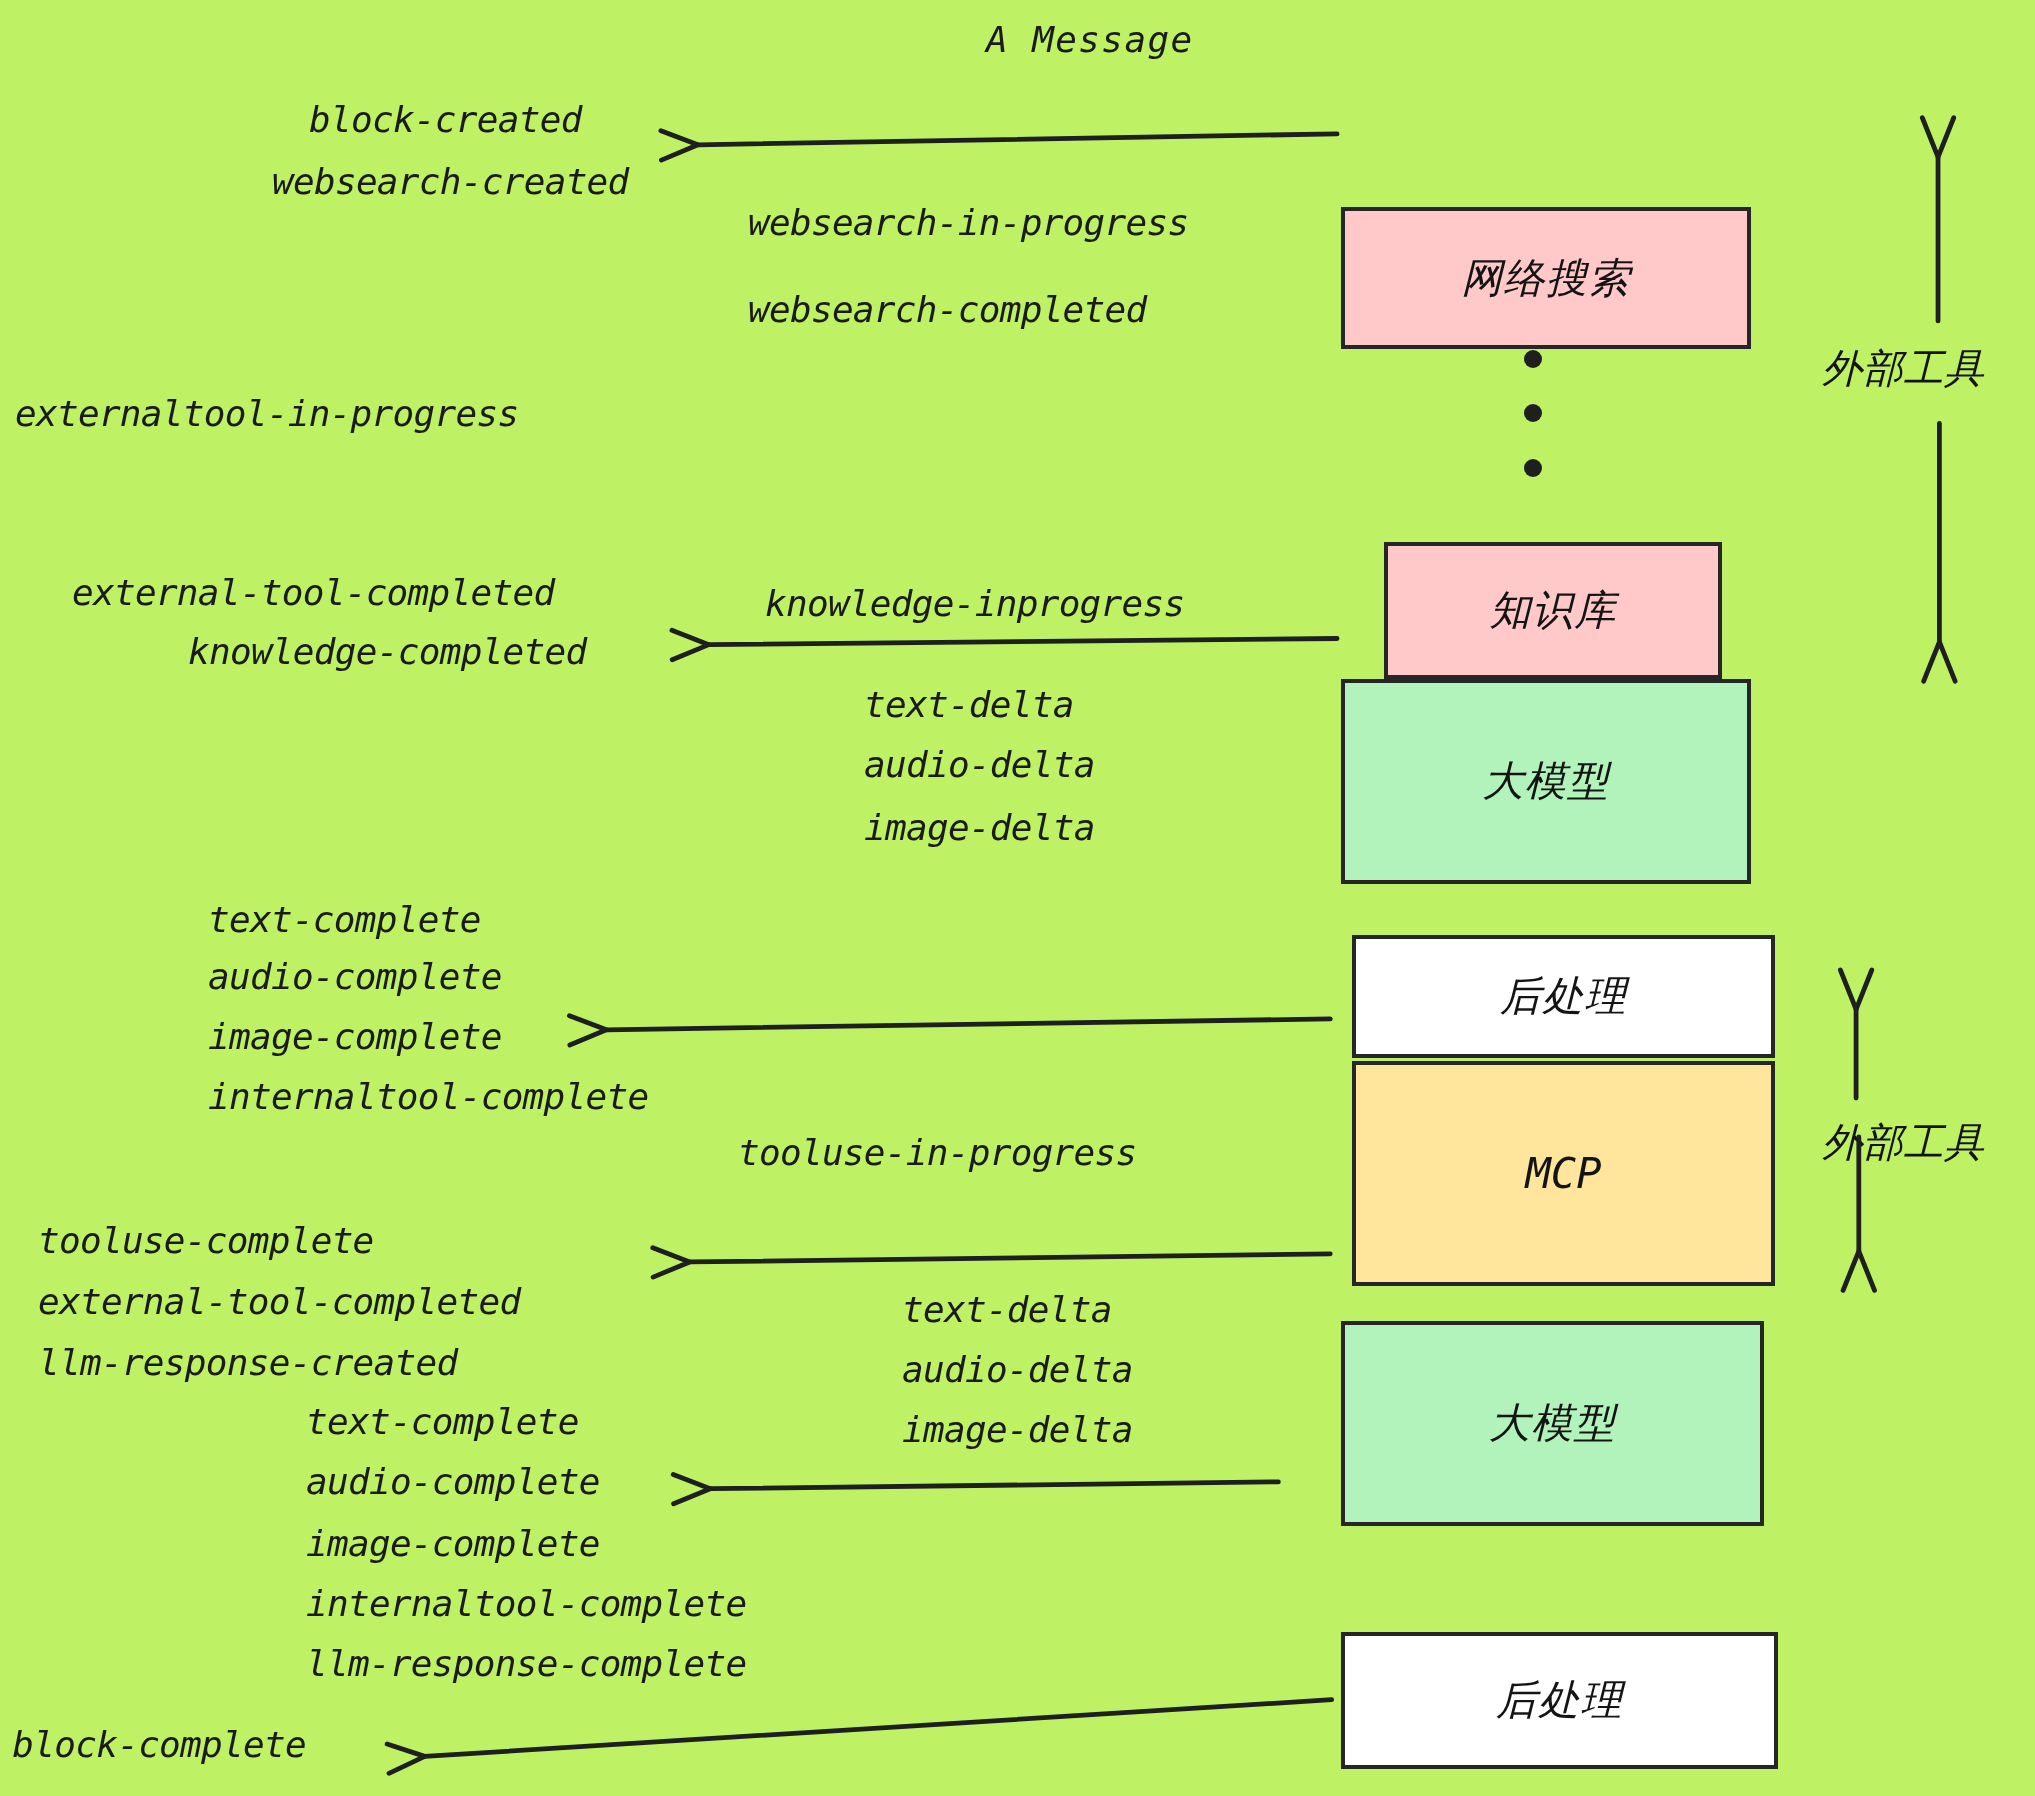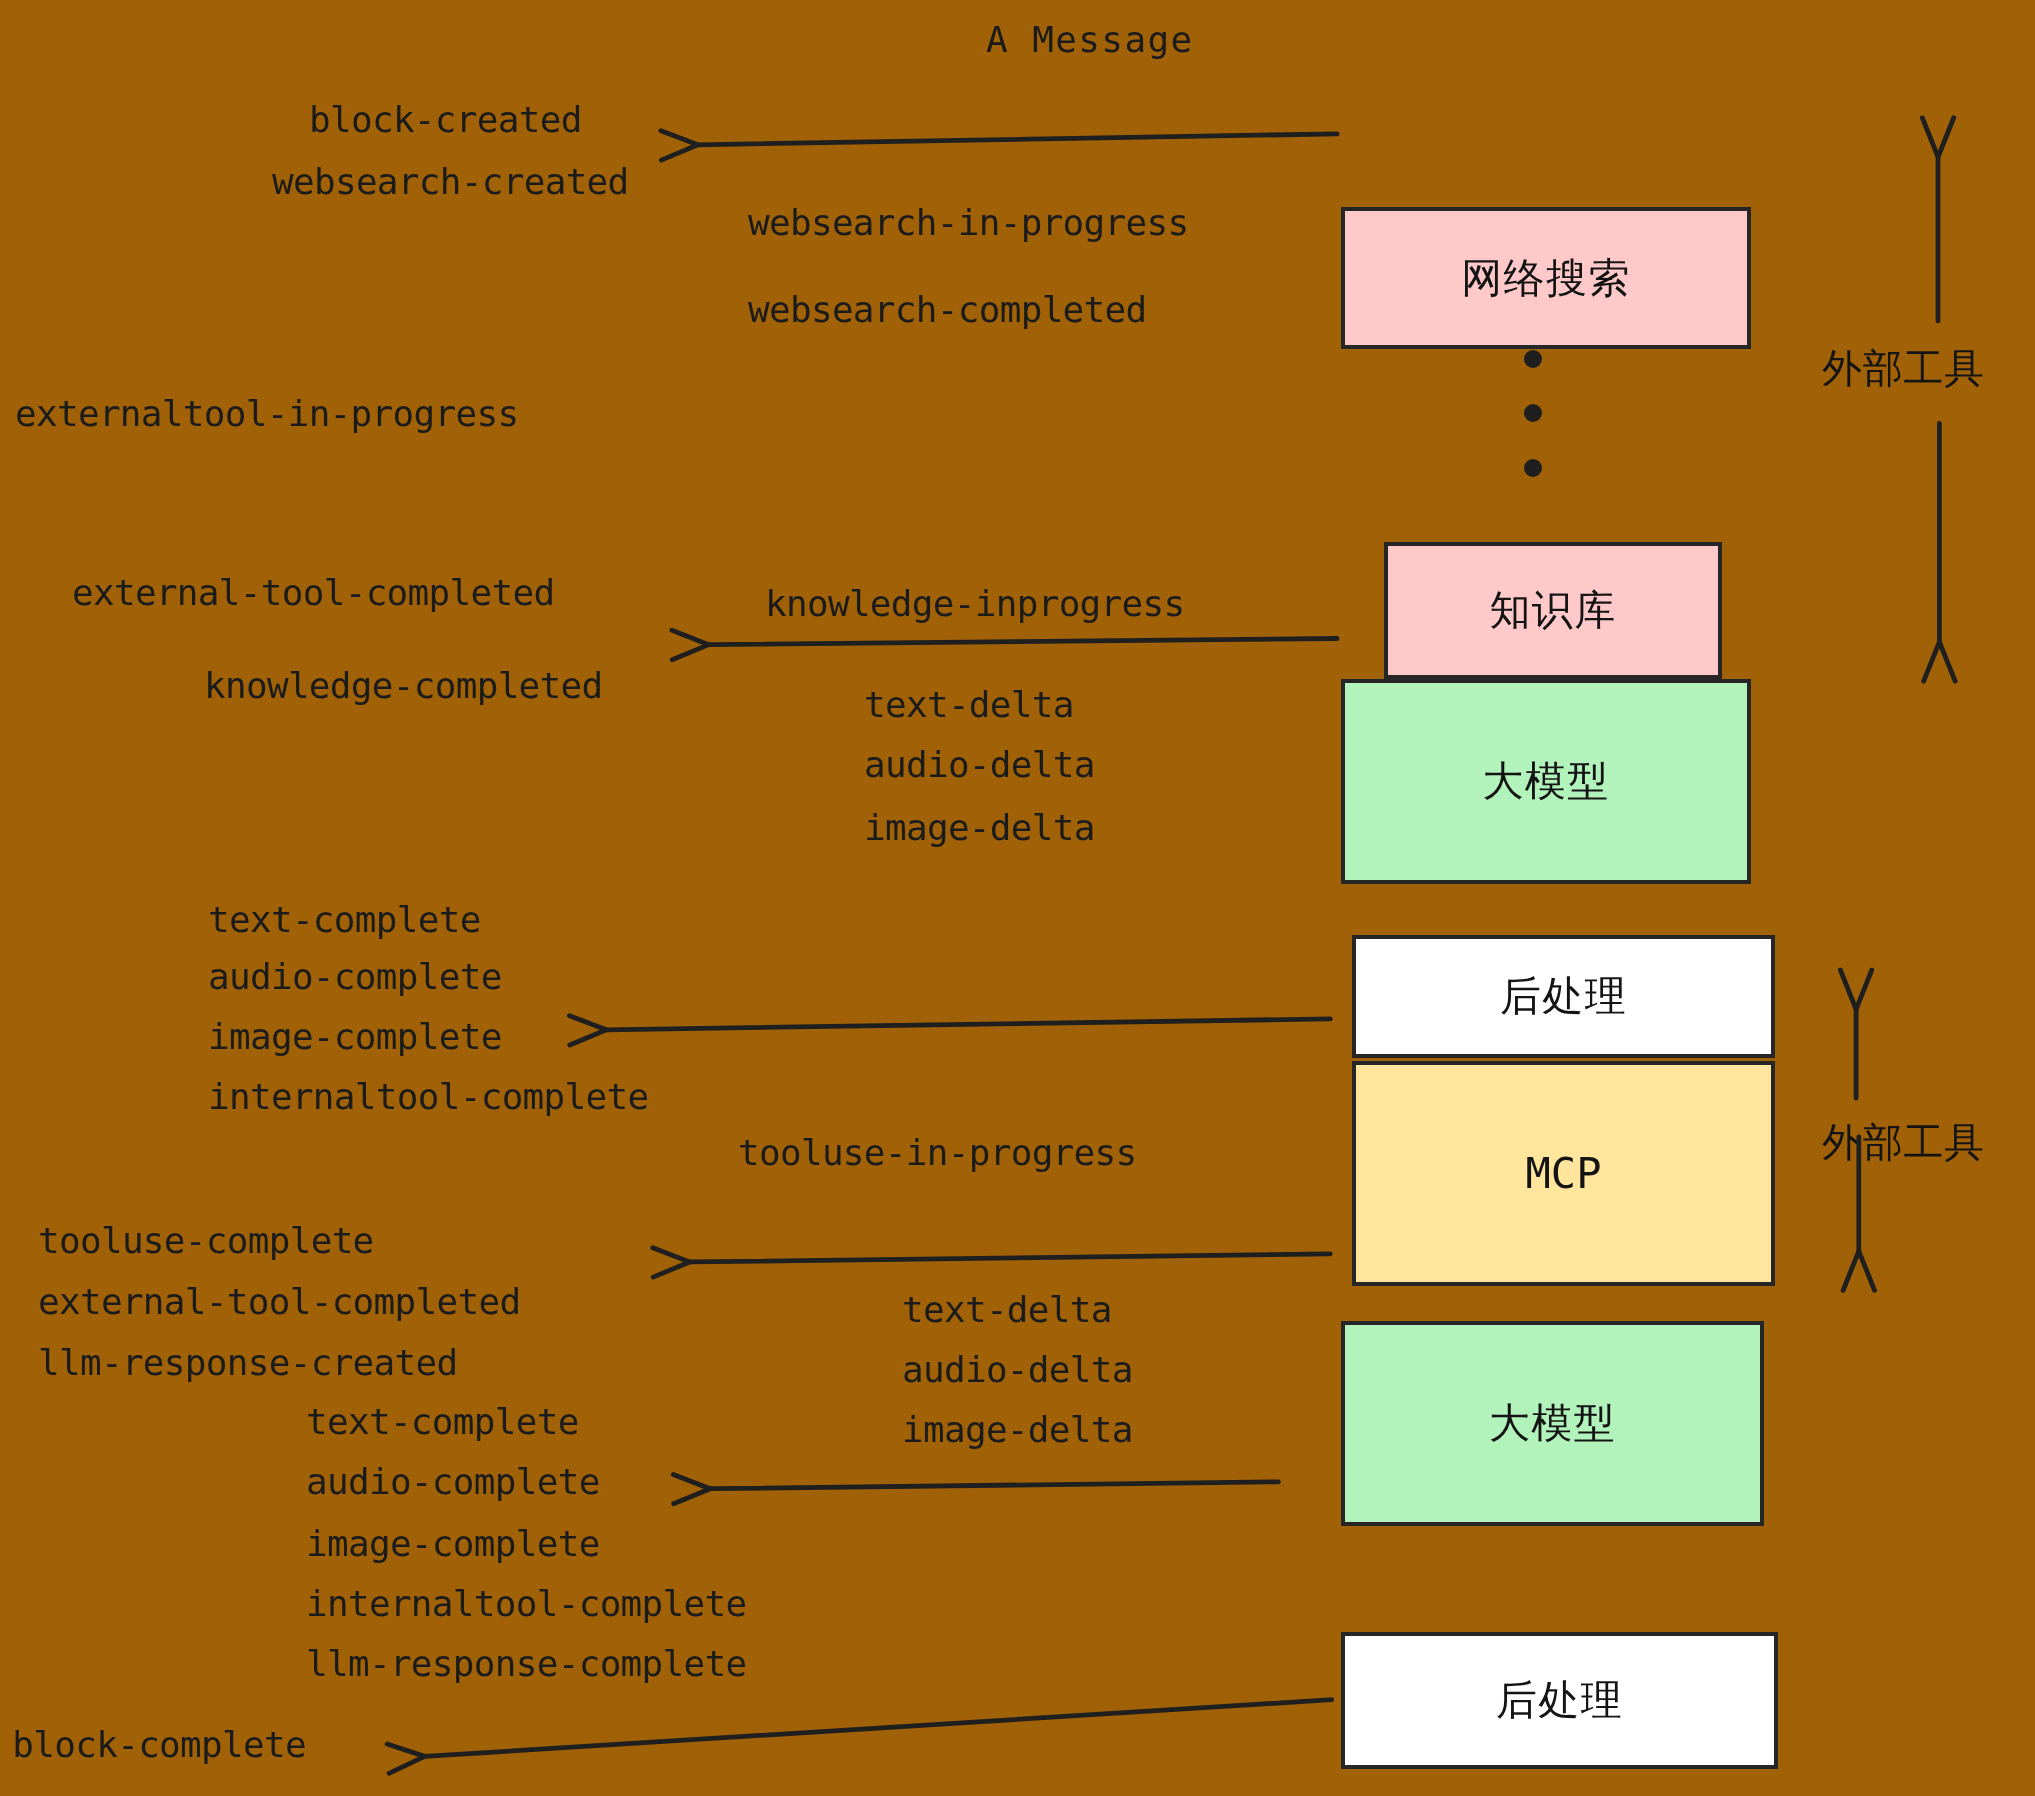--- a/index.html
+++ b/index.html
@@ -4,24 +4,25 @@
 <style>
   html, body {
     margin: 0;
     padding: 0;
     background: #ffffff;
   }
   #stage {
     position: relative;
     width: 2035px;
     height: 1796px;
-    background: #a16207;
+    background: #bef264;
     overflow: hidden;
     font-family: "DejaVu Sans Mono", "Liberation Mono", monospace;
     color: #1c1c1c;
+    font-style: italic;
   }
   .evt {
     position: absolute;
     font-family: "DejaVu Sans Mono", "Liberation Mono", monospace;
     font-size: 36px;
     line-height: 1;
     letter-spacing: -0.7px;
     color: #1b1b1b;
     white-space: pre;
   }
@@ -83,21 +84,21 @@
   <div class="title" style="left:986px; top:19px;">A Message</div>
 
   <div id="events-layer">
       <div class="evt" style="left: 309px; top: 102px; text-align: center;">block-created</div>
       <div class="evt" style="left: 272px; top: 164px;">websearch-created</div>
       <div class="evt" style="left: 748px; top: 205px;">websearch-in-progress</div>
       <div class="evt" style="left: 748px; top: 292px;">websearch-completed</div>
       <div class="evt" style="left: 15px; top: 396px;">externaltool-in-progress</div>
       <div class="evt" style="left: 765px; top: 546px; margin-top: 40px;">knowledge-inprogress</div>
       <div class="evt" style="left: 72px; top: 575px;">external-tool-completed</div>
-      <div class="evt" style="left: 188px; top: 668px; margin-left: 16px;">knowledge-completed</div>
+      <div class="evt" style="left: 188px; top: 634px;">knowledge-completed</div>
       <div class="evt" style="left: 864px; top: 687px;">text-delta</div>
       <div class="evt" style="left: 864px; top: 747px;">audio-delta</div>
       <div class="evt" style="left: 864px; top: 810px;">image-delta</div>
       <div class="evt" style="left: 208px; top: 902px;">text-complete</div>
       <div class="evt" style="left: 208px; top: 959px;">audio-complete</div>
       <div class="evt" style="left: 208px; top: 1019px;">image-complete</div>
       <div class="evt" style="left: 208px; top: 1079px;">internaltool-complete</div>
       <div class="evt" style="left: 738px; top: 1135px;">tooluse-in-progress</div>
       <div class="evt" style="left: 38px; top: 1223px;">tooluse-complete</div>
       <div class="evt" style="left: 38px; top: 1284px;">external-tool-completed</div>

